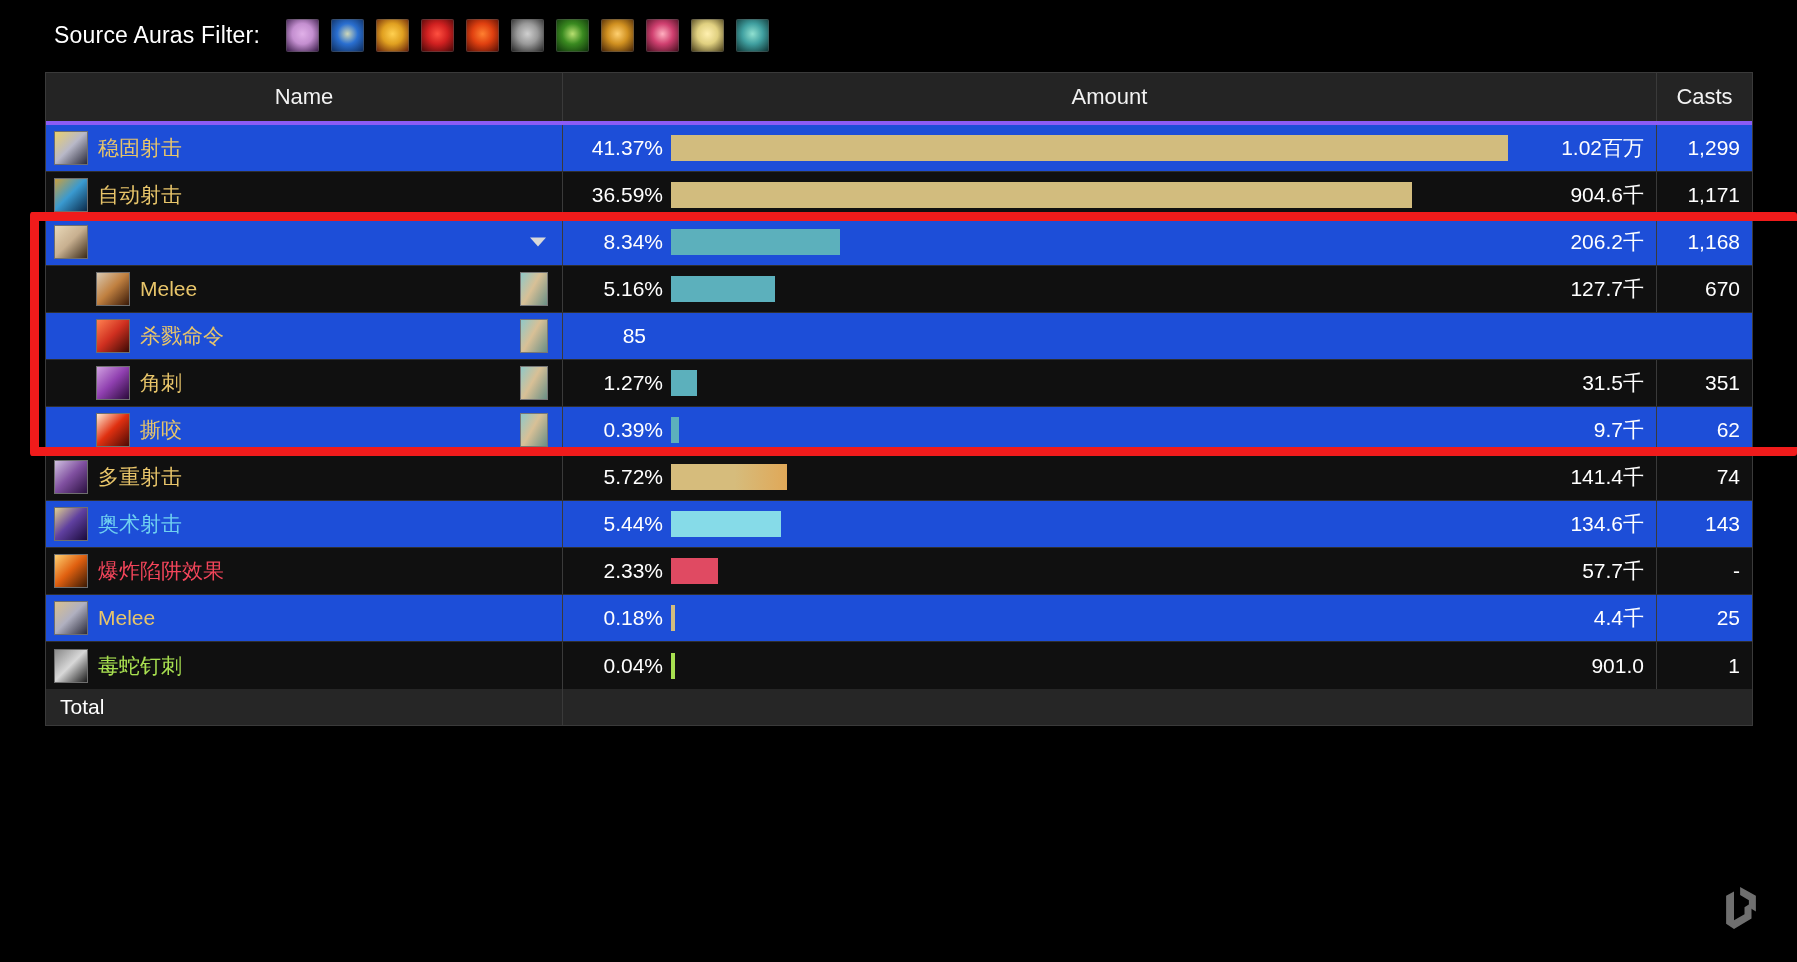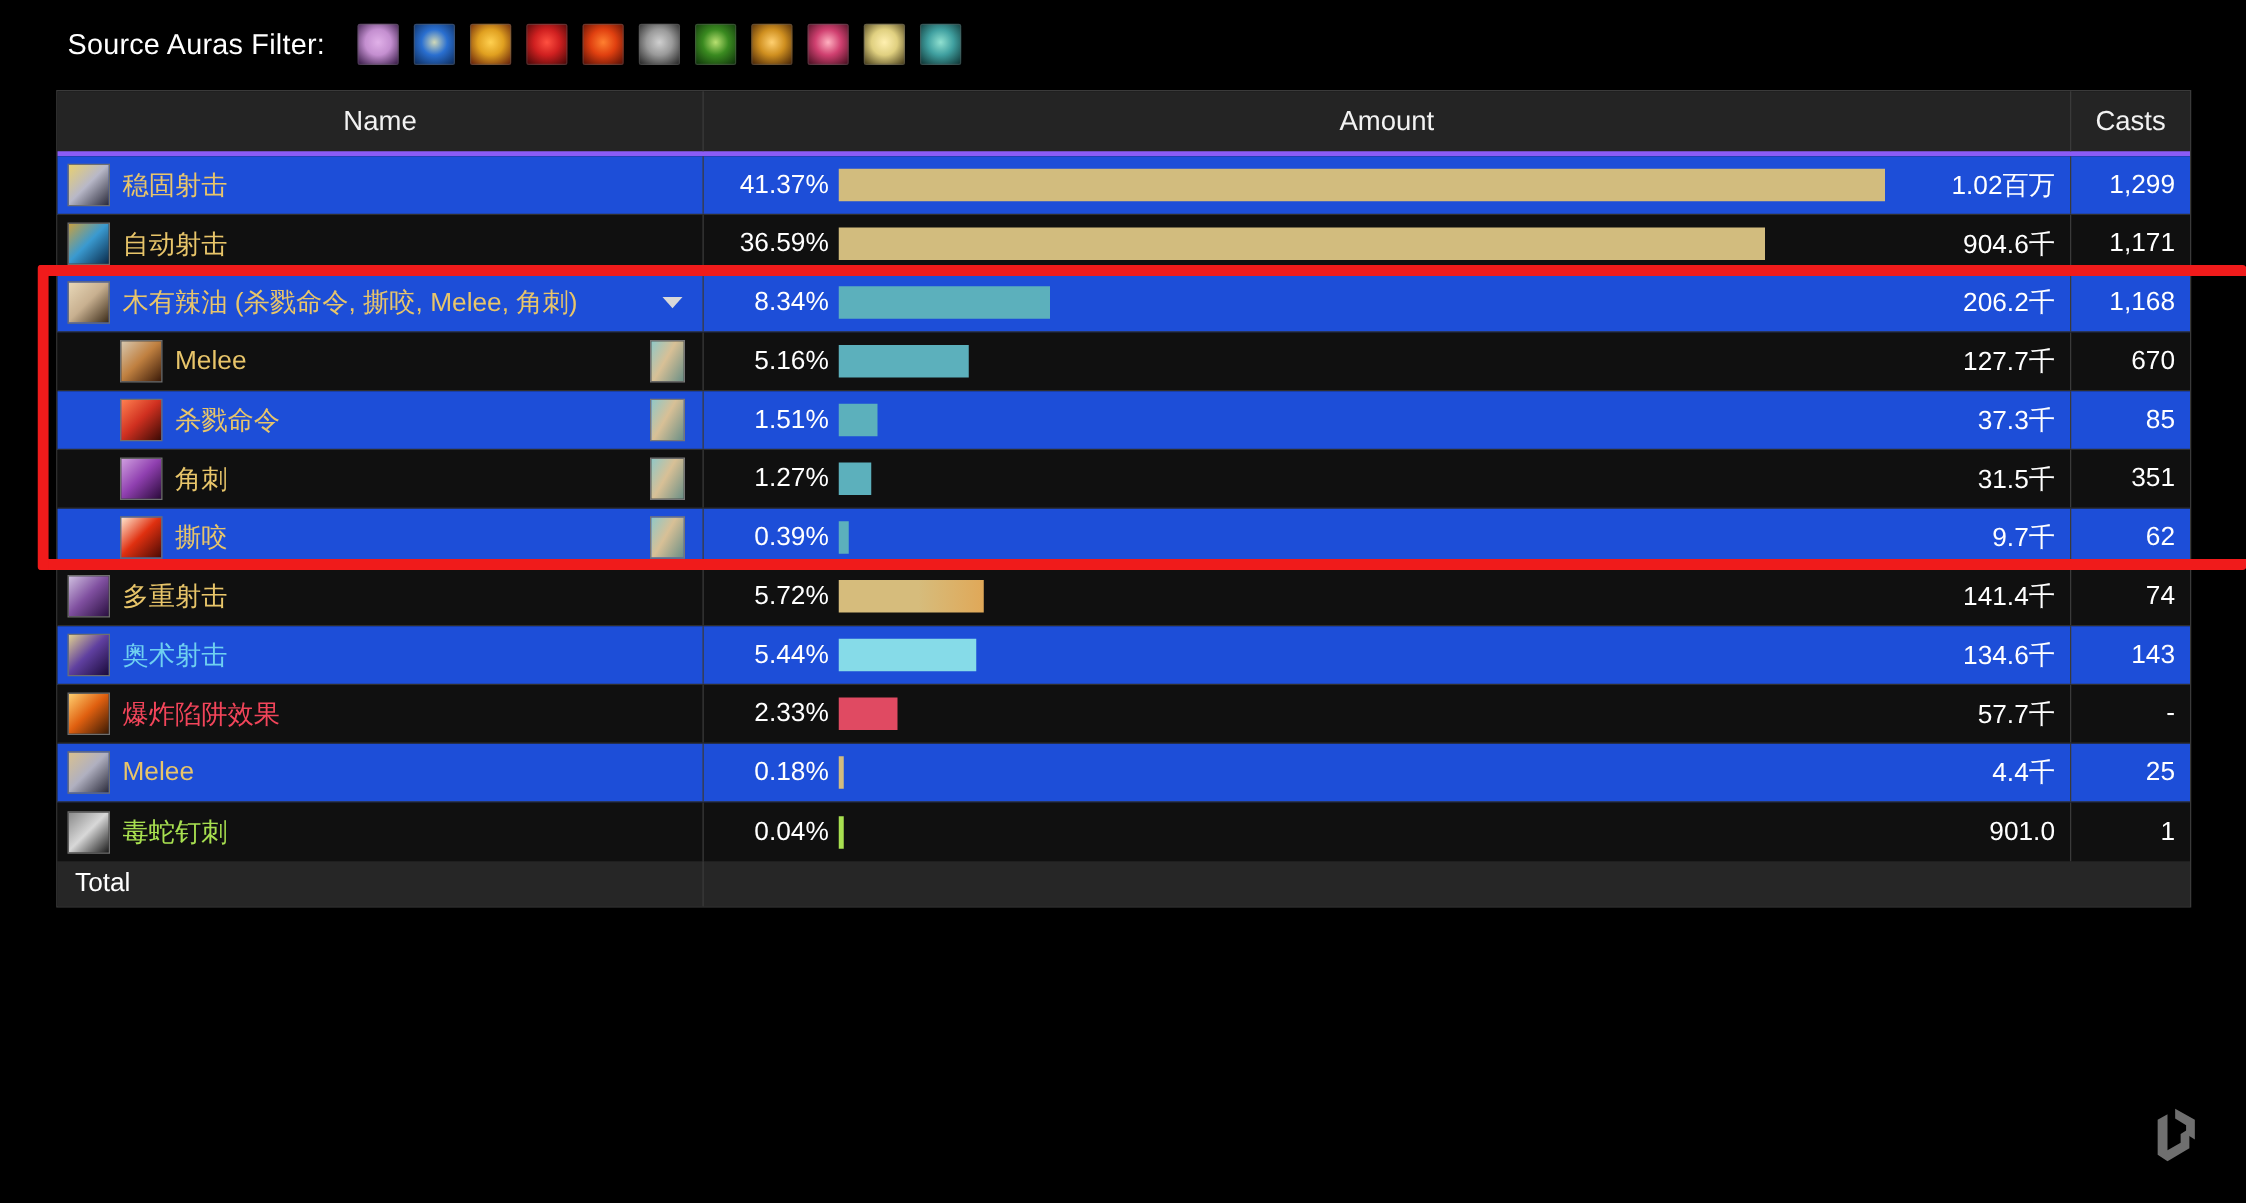--- a/index.html
+++ b/index.html
@@ -241,21 +241,20 @@
             <span class="amt">904.6千</span>
           </div>
         </div>
         <div class="c-casts">
           <span class="casts-text">1,171</span>
         </div>
       </div>
       <div class="row odd">
         <div class="c-name">
           <div class="sp-icon" style="background: linear-gradient(135deg, rgb(232, 216, 184) 0%, rgb(200, 176, 144) 48%, rgb(58, 42, 24) 100%);"></div>
-          <span class="sp-name" style="color: rgb(232, 197, 106);">木有辣油 (杀戮命令, 撕咬, Melee, 角刺)</span>
           <div class="caret"></div>
         </div>
         <div class="c-amount">
           <span class="pct">8.34%</span>
           <div class="bar-area">
             <div class="bar" style="width: 17.1356%; background: rgb(92, 176, 188);"></div>
             <span class="amt">206.2千</span>
           </div>
         </div>
         <div class="c-casts">
@@ -277,27 +276,20 @@
         </div>
         <div class="c-casts">
           <span class="casts-text">670</span>
         </div>
       </div>
       <div class="row odd child">
         <div class="c-name">
           <div class="sp-icon" style="background: linear-gradient(135deg, rgb(255, 128, 80) 0%, rgb(208, 48, 32) 48%, rgb(58, 10, 4) 100%);"></div>
           <span class="sp-name" style="color: rgb(232, 197, 106);">杀戮命令</span>
           <div class="src-icon" style="background: linear-gradient(120deg, rgb(143, 200, 200) 0%, rgb(216, 192, 150) 45%, rgb(106, 143, 134) 100%);"></div>
-        </div>
-        <div class="c-amount">
-          <span class="pct">1.51%</span>
-          <div class="bar-area">
-            <div class="bar" style="width: 3.10249%; background: rgb(92, 176, 188);"></div>
-            <span class="amt">37.3千</span>
-          </div>
         </div>
         <div class="c-casts">
           <span class="casts-text">85</span>
         </div>
       </div>
       <div class="row even child">
         <div class="c-name">
           <div class="sp-icon" style="background: linear-gradient(135deg, rgb(208, 160, 224) 0%, rgb(144, 64, 176) 48%, rgb(42, 10, 58) 100%);"></div>
           <span class="sp-name" style="color: rgb(232, 197, 106);">角刺</span>
           <div class="src-icon" style="background: linear-gradient(120deg, rgb(143, 200, 200) 0%, rgb(216, 192, 150) 45%, rgb(106, 143, 134) 100%);"></div>

